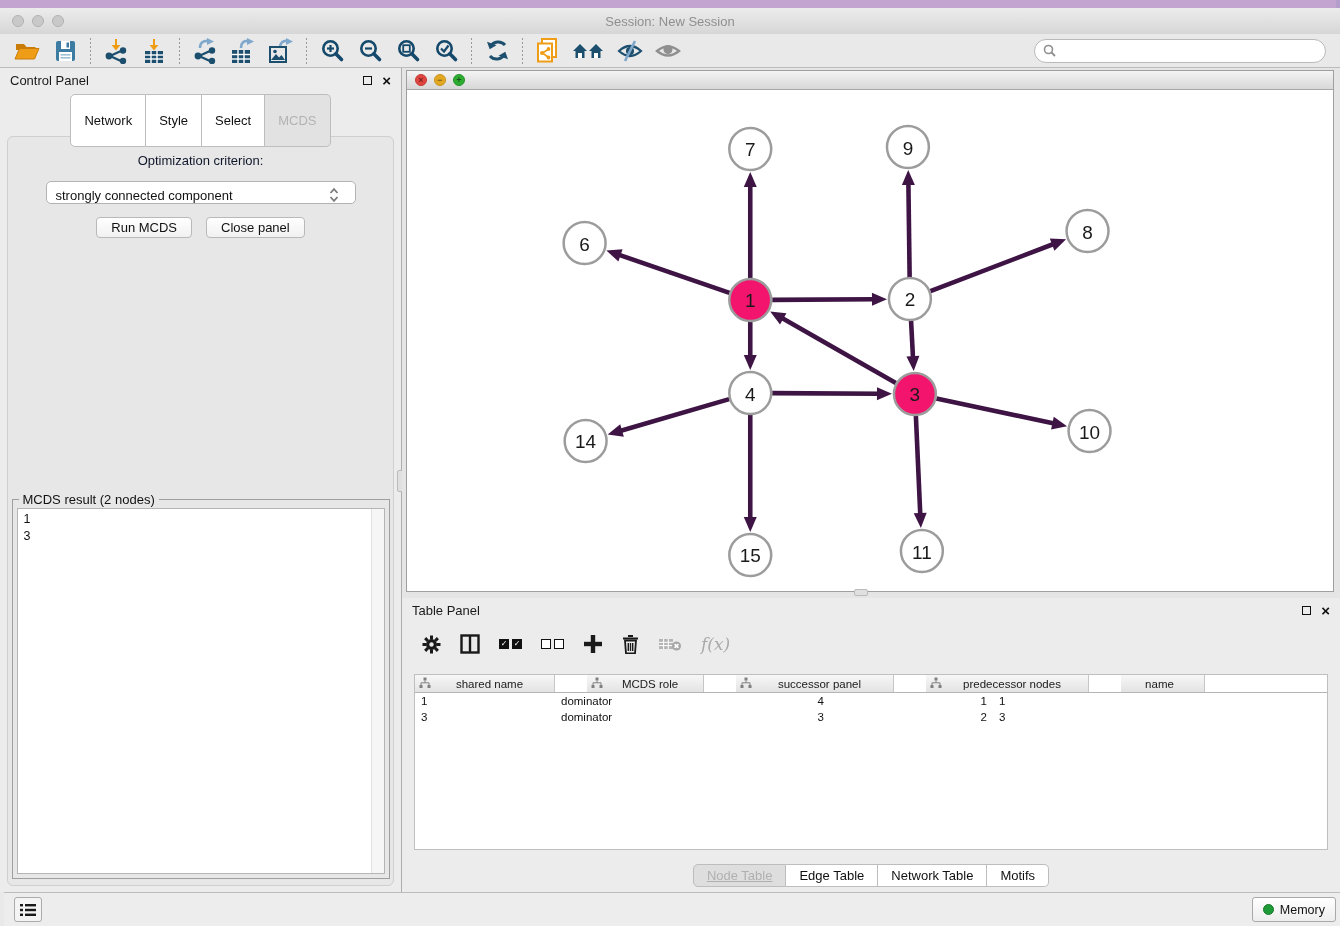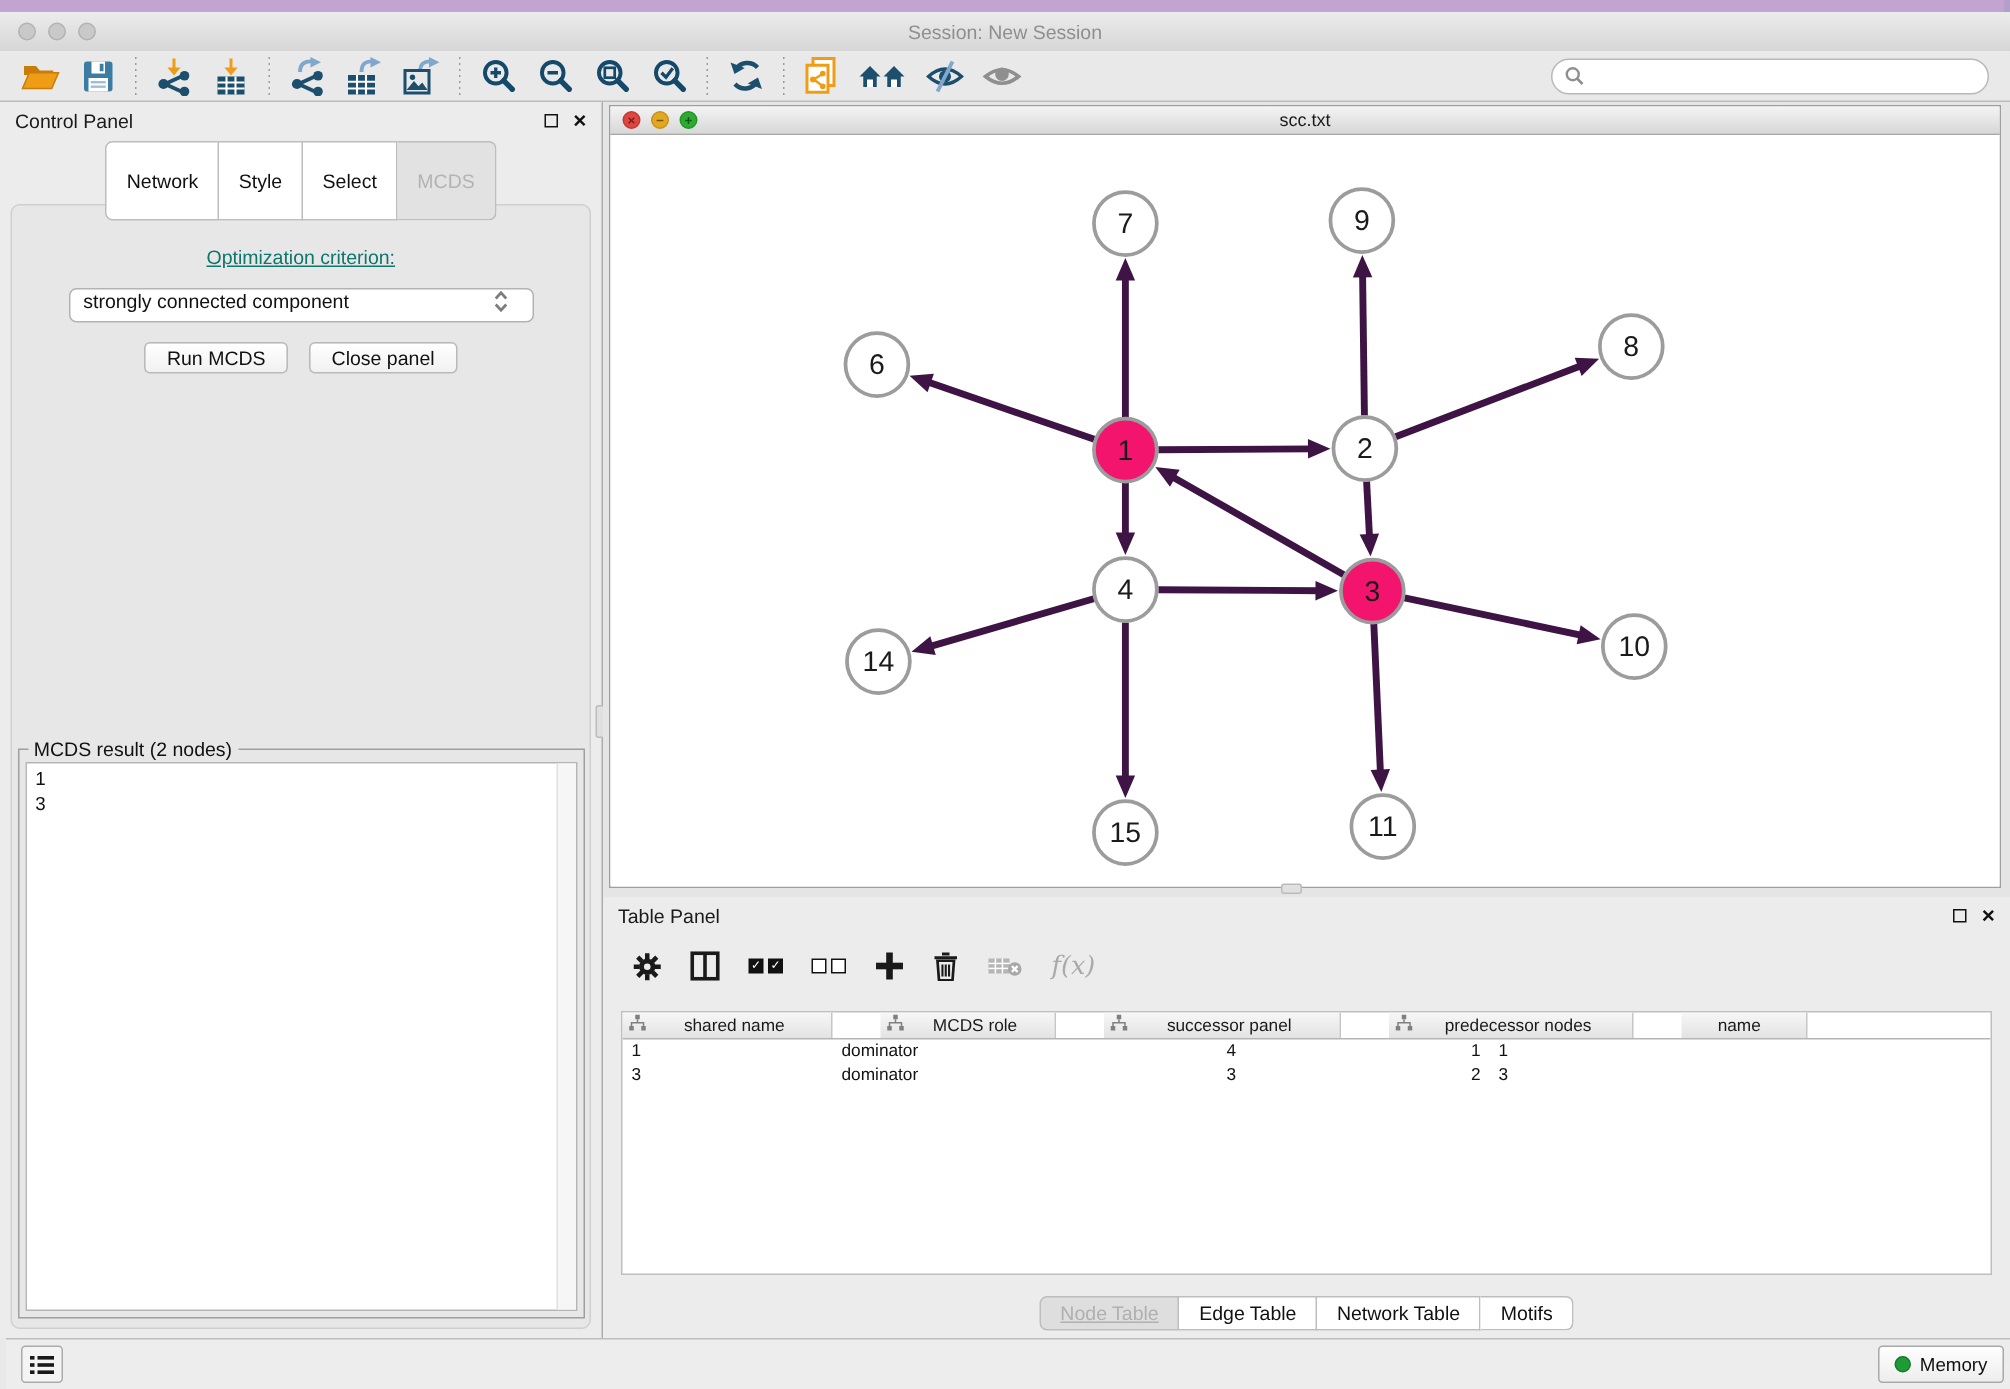--- a/index.html
+++ b/index.html
@@ -43,23 +43,23 @@
   
   #control-panel-tabs { display:flex; justify-content:center; margin-top:2px; position:relative; z-index:2; }
   .cp-tab { font-size:13px; padding:18px 13px; background:#fff; border:1px solid #bdbdbd; border-left:none;
     color:#111; }
   .cp-tab:first-child { border-left:1px solid #bdbdbd; border-top-left-radius:5px; border-bottom-left-radius:5px; }
   .cp-tab:last-child { border-top-right-radius:5px; border-bottom-right-radius:5px; }
   .cp-tab.active { background:#e2e2e2; color:#b3b3b3; }
 
   #cp-content { flex:1; margin:-11px 7px 6px 7px; padding-top:11px; background:#e7e7e7;
     border:1px solid #cfcfcf; border-radius:6px; display:flex; flex-direction:column; align-items:center; }
-  #opt-label { margin-top:16px; font-size:13px; color:#0f766e;text-decoration:underline; }
+  #opt-label { margin-top:5px; font-size:13px; color:#0f172a; }
   #opt-select { margin-top:13px; width:310px; height:23px; background:#fff; border:1px solid #b3b3b3;
-    border-radius:5px; display:flex; align-items:flex-start; padding:0 16px 0 9px; font-size:13px; color:#111; }
+    border-radius:5px; display:flex; align-items:flex-end; padding:0 16px 0 9px; font-size:13px; color:#111; }
   #opt-select .sel-text { flex:1; }
   .btn-row { display:flex; gap:14px; margin-top:13px; }
   .push-btn { font-size:13px; color:#111; background:linear-gradient(#ffffff,#f1f1f1);
     border:1px solid #b9b9b9; border-radius:4px; padding:2px 14px; height:21px; }
 
   #result-fieldset { margin-top:auto; width:378px; height:380px; margin-bottom:6px; position:relative;
     border:1px solid #9f9f9f; }
   #result-legend { position:absolute; top:-8px; left:6px; background:#e7e7e7; padding:0 4px;
     font-size:13px; color:#111; }
   #result-box { position:absolute; top:8px; left:4px; right:4px; bottom:4px; background:#fff;
@@ -337,21 +337,20 @@
     </div>
 
     <div id="right-col">
       <div id="network-frame">
         <div id="nf-titlebar">
           <div class="nf-lights">
             <span class="nf-light nf-red">×</span>
             <span class="nf-light nf-yellow">−</span>
             <span class="nf-light nf-green">+</span>
           </div>
-          <span id="nf-title">scc.txt</span>
         </div>
         <div id="graph-canvas">
           <svg id="graph-svg" viewBox="0 0 928 501" preserveAspectRatio="none">
               <line x1="344" y1="188" x2="344" y2="94" stroke="#3e1444" stroke-width="4.6"></line>
               <polygon points="344,82 350.5,97 337.5,97" fill="#3e1444"></polygon>
               <line x1="323.1924875913935" y1="202.85525176330984" x2="211.10286065005576" y2="164.3666449220071" stroke="#3e1444" stroke-width="4.6"></line>
               <polygon points="199.7533084271795,160.4695095201761 216.0511970484333,159.1932546517402 211.82930036311635,171.4886028931895" fill="#3e1444"></polygon>
               <line x1="365.9995703250881" y1="209.8625026854682" x2="469.0006835737235" y2="209.21874572766424" stroke="#3e1444" stroke-width="4.6"></line>
               <polygon points="481.00044920558975,209.14374719246507 466.0413663723232,215.73736841205823 465.9601179591907,202.73762231086982" fill="#3e1444"></polygon>
               <line x1="344" y1="232" x2="344" y2="268" stroke="#3e1444" stroke-width="4.6"></line>

